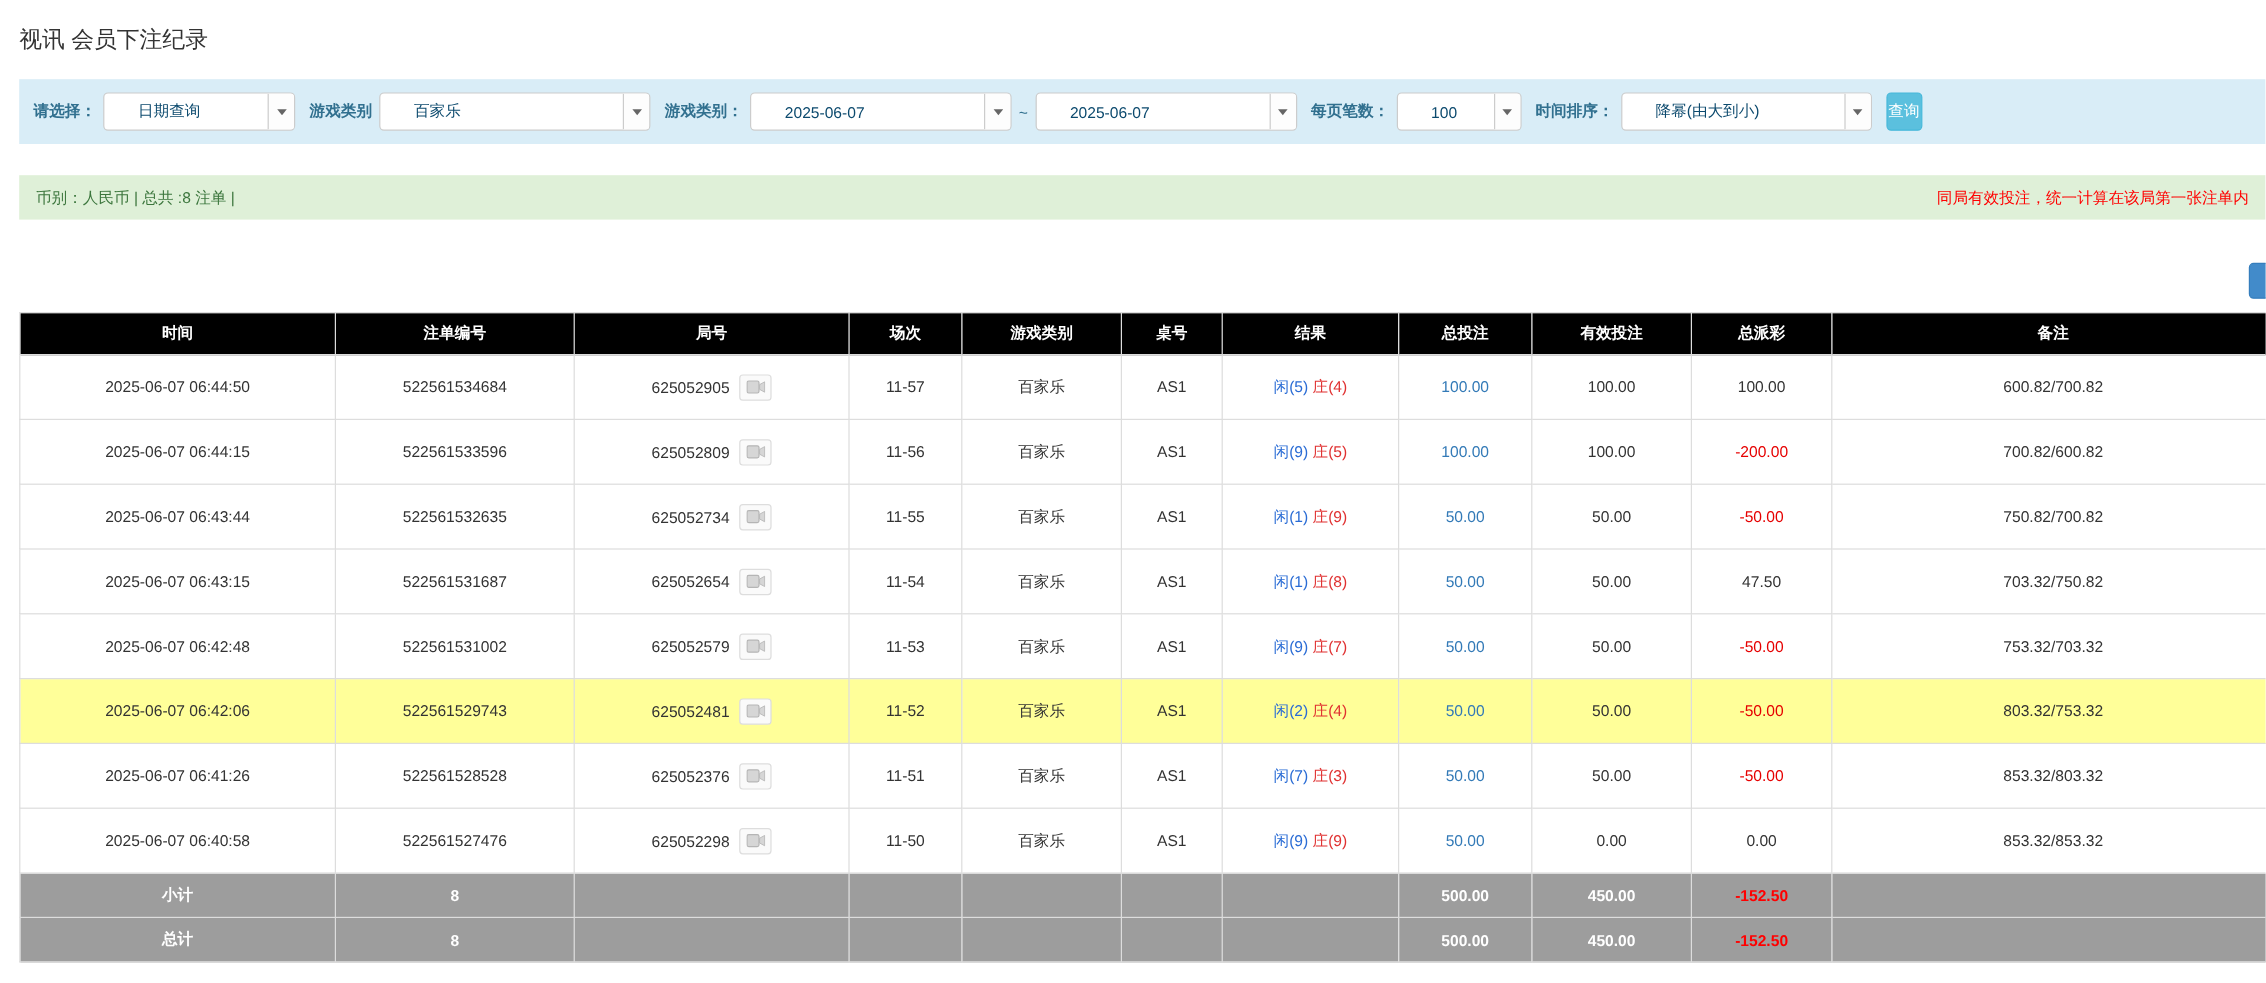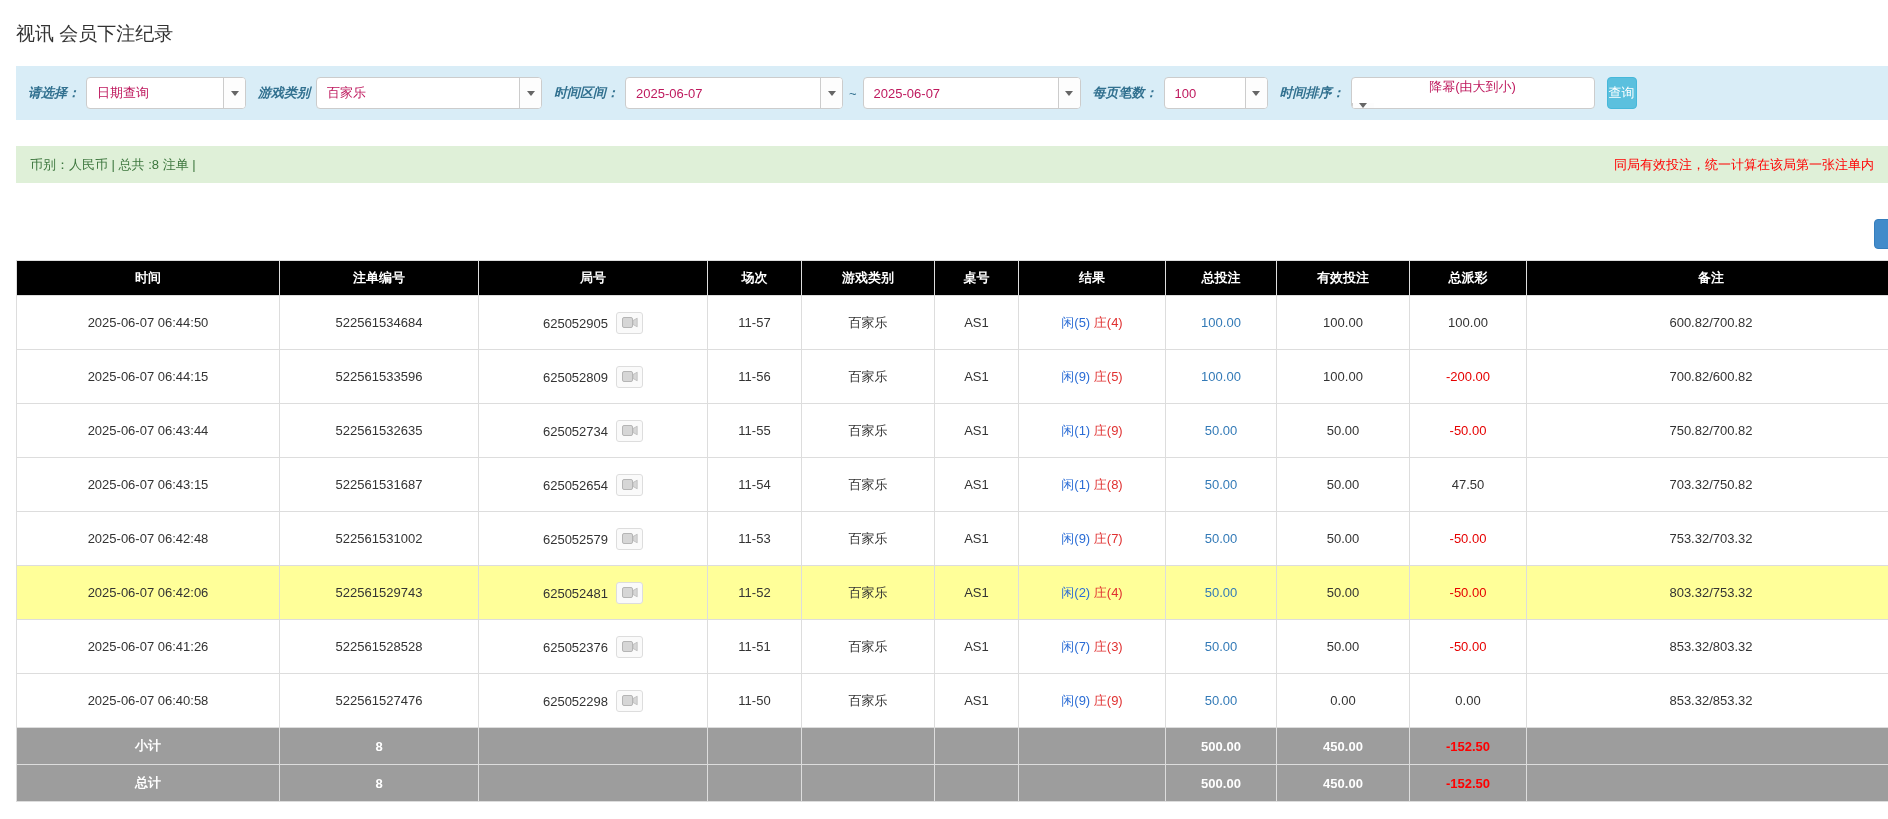--- a/index.html
+++ b/index.html
@@ -27,56 +27,55 @@
     padding: 0 12px;
     display: flex;
     align-items: center;
   }
   .flabel {
     color: #31708f;
     font-weight: bold;
     font-size: 13px;
     margin: 0 6px 0 12px;
     white-space: nowrap;
-    font-style: italic;
   }
   .flabel.first { margin-left: 0; }
   .tilde { color: #31708f; font-size: 13px; margin: 0 6px; }
   .combo {
     background: #fff;
     border: 1px solid #ccc;
     border-radius: 4px;
     height: 32px;
     display: flex;
     align-items: center;
     font-size: 13px;
     overflow: hidden;
   }
-  .combo-text { padding: 0 10px; flex: 1; white-space: nowrap; color: #be185d; }
+  .combo-text { padding: 0 28px; flex: 1; white-space: nowrap; color: #0c4a6e; }
   .combo-caret {
     width: 22px;
     align-self: stretch;
     border-left: 1px solid #ccc;
     background: #fdfdfd;
     display: flex;
     align-items: center;
     justify-content: center;
     cursor: pointer;
   }
   .caret-tri {
     width: 0; height: 0;
     border-left: 4px solid transparent;
     border-right: 4px solid transparent;
     border-top: 5px solid #666;
   }
   .w-select { width: 160px; }
   .w-game   { width: 226px; }
   .w-date   { width: 218px; }
   .w-size   { width: 104px; }
-  .w-sort   { width: 244px; flex-direction: column; }
+  .w-sort   { width: 209px; }
   .search-btn {
     margin-left: 12px;
     height: 32px;
     padding: 0 1px;
     background: #5bc0de;
     border: 1px solid #46b8da;
     border-radius: 4px;
     color: #fff;
     font-size: 13px;
     cursor: pointer;
@@ -176,21 +175,21 @@
   </div>
 
   <span class="flabel">游戏类别</span>
   <div class="combo w-game">
     <span class="combo-text">百家乐</span>
     <span class="combo-caret">
         <span class="caret-tri"></span>
       </span>
   </div>
 
-  <span class="flabel">时间区间：</span>
+  <span class="flabel">游戏类别：</span>
   <div class="combo w-date">
     <span class="combo-text">2025-06-07</span>
     <span class="combo-caret">
         <span class="caret-tri"></span>
       </span>
   </div>
   <span class="tilde">~</span>
   <div class="combo w-date">
     <span class="combo-text">2025-06-07</span>
     <span class="combo-caret">

